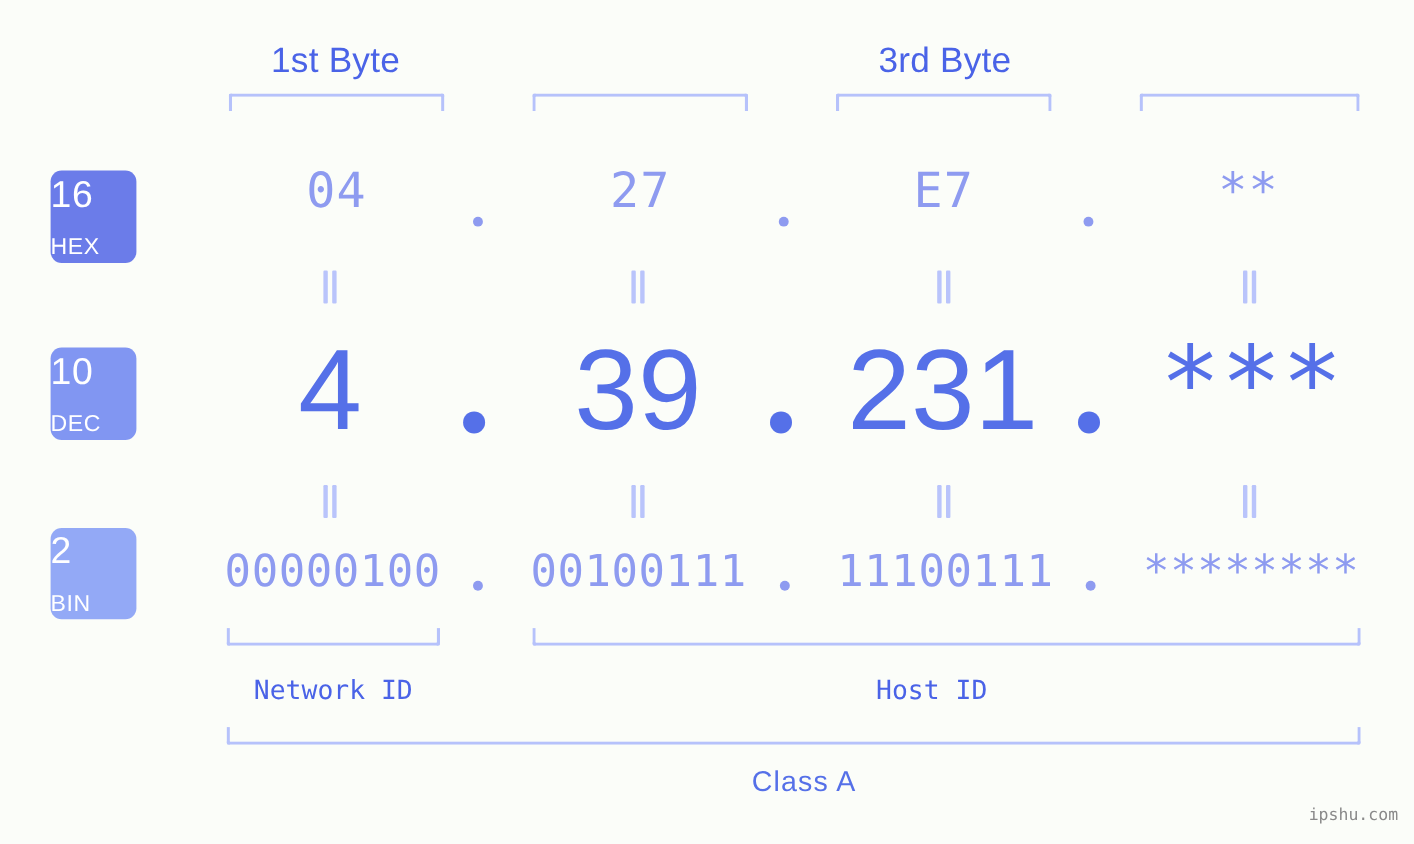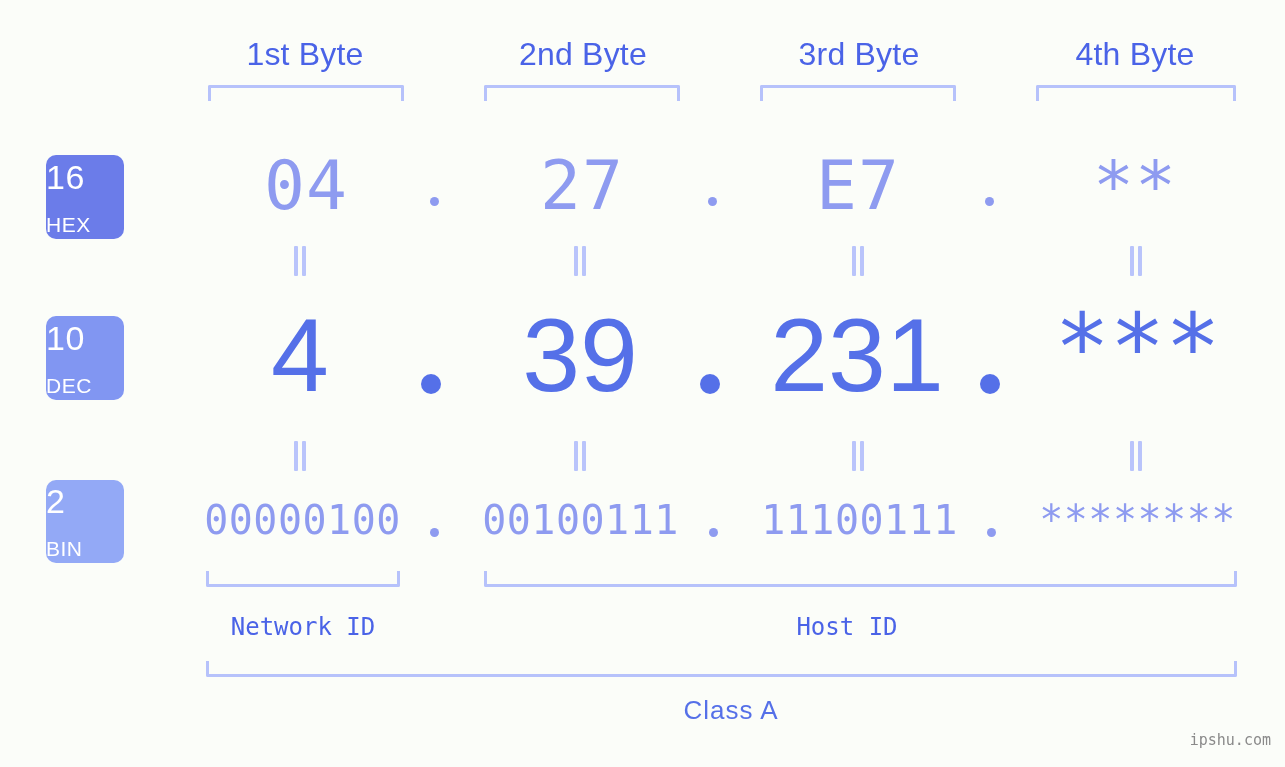--- a/index.html
+++ b/index.html
@@ -57,21 +57,21 @@
   
   .val {
     position:absolute;
     text-align:center;
     white-space:pre;
     line-height:1;
   }
   .row-hex .val {
     color:#8e9bf0;
     font-family:"DejaVu Sans Mono", monospace;
-    font-size:68px;
+    font-size:44px;
     letter-spacing:1px;
   }
   .row-dec .val {
     color:#5570e8;
     font-family:"Liberation Sans", sans-serif;
     font-size:104px;
     font-weight:400;
   }
   .row-bin .val {
     color:#8e9bf0;
@@ -126,23 +126,21 @@
     font-size:15px;
     white-space:nowrap;
   }
 </style>
 </head>
 <body>
 
 <div id="stage">
 
   <div class="byte-label" style="left:205px; top:36px; width:200px;">1st Byte</div>
-  <div class="byte-label" style="left:483px; top:36px; width:200px;">2nd Byte</div>
   <div class="byte-label" style="left:759px; top:36px; width:200px;">3rd Byte</div>
-  <div class="byte-label" style="left:1035px; top:36px; width:200px;">4th Byte</div>
 
   <div class="bracket-down" style="left:208px;  top:85px; width:196px;"></div>
   <div class="bracket-down" style="left:484px;  top:85px; width:196px;"></div>
   <div class="bracket-down" style="left:760px;  top:85px; width:196px;"></div>
   <div class="bracket-down" style="left:1036px; top:85px; width:200px;"></div>
 
   <div class="row-hex">
     <div class="badge" style="left:46px; top:155px; height:84px; background:#6b7ce9;">
       <span class="num">16</span>
       <span class="unit">HEX</span>

